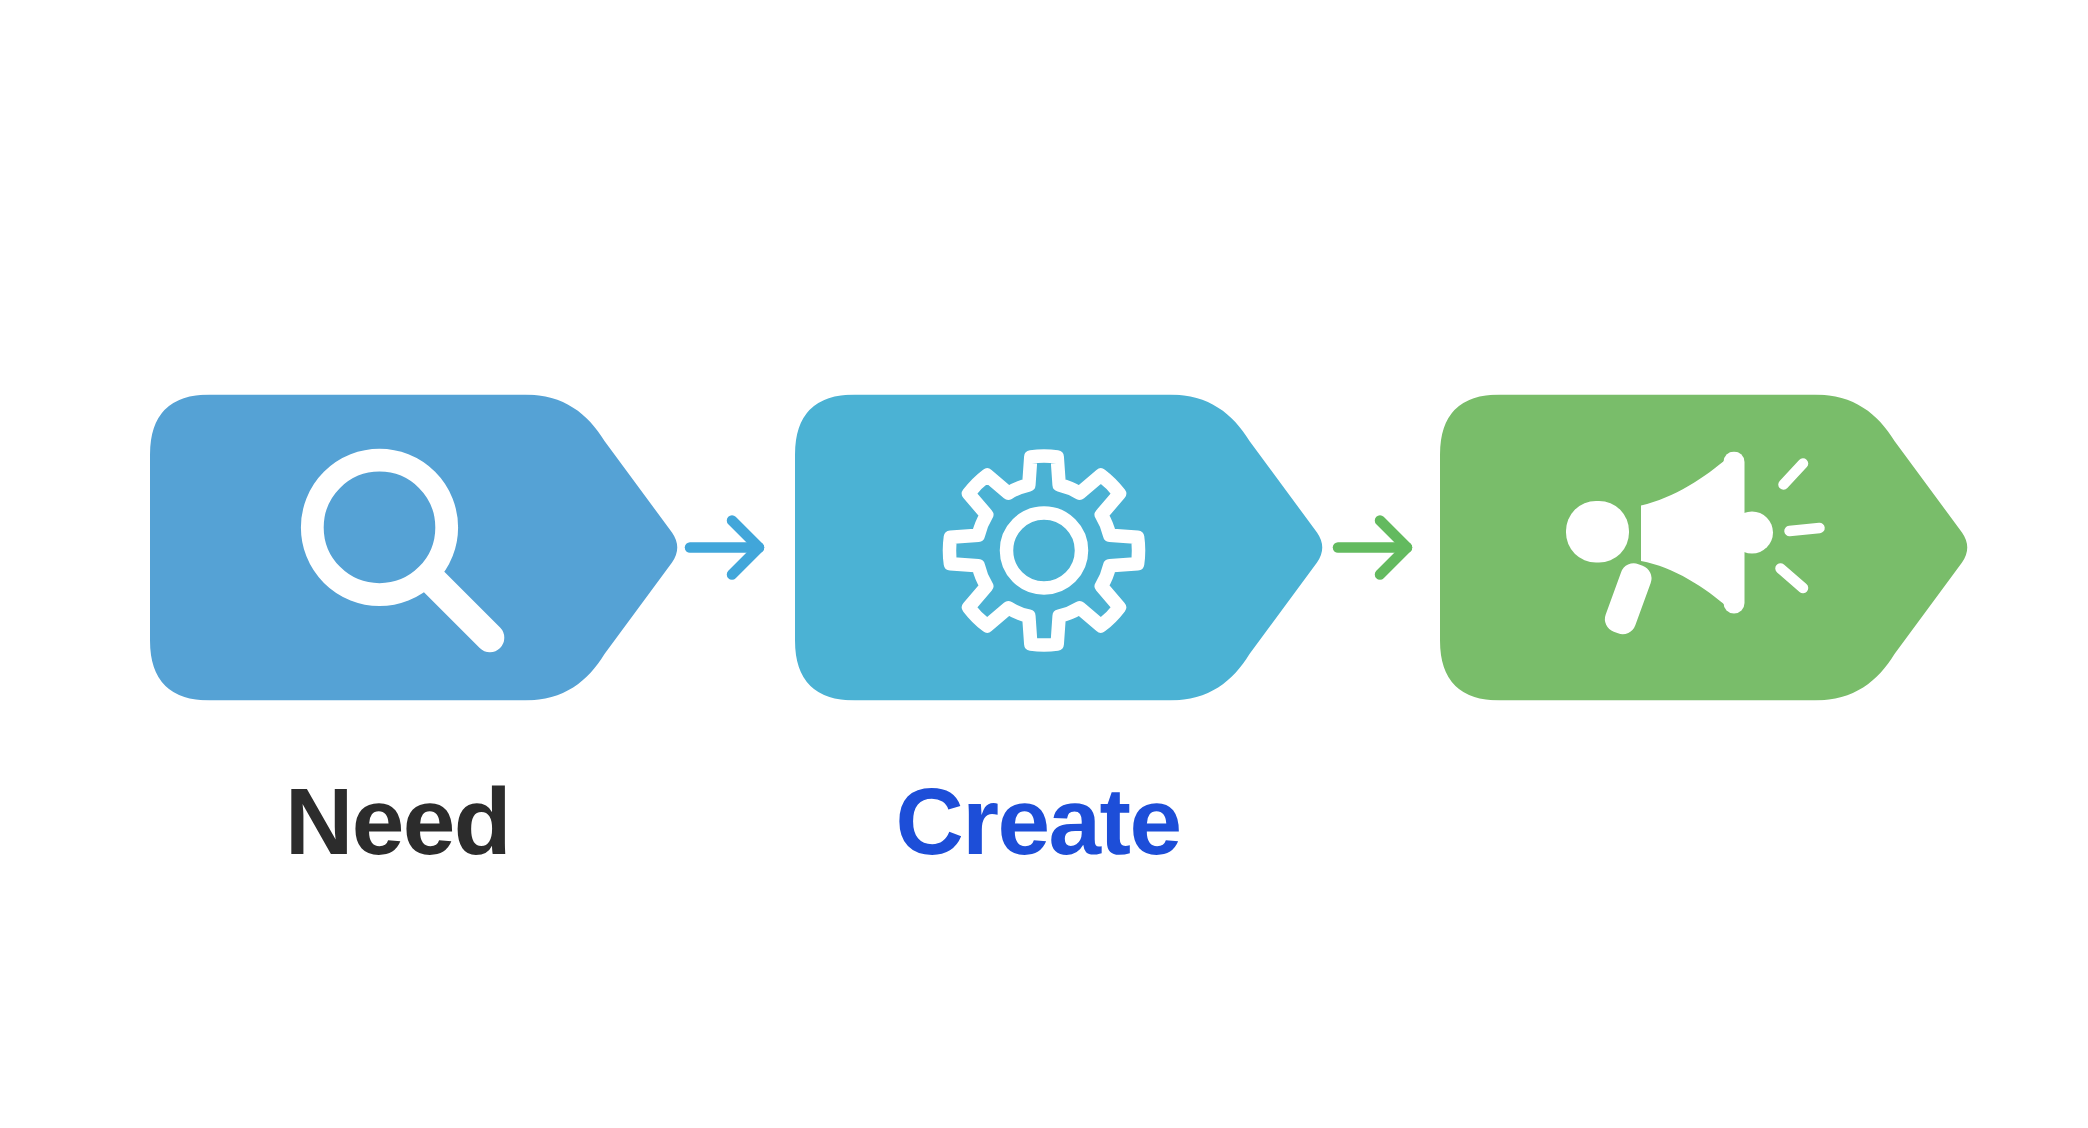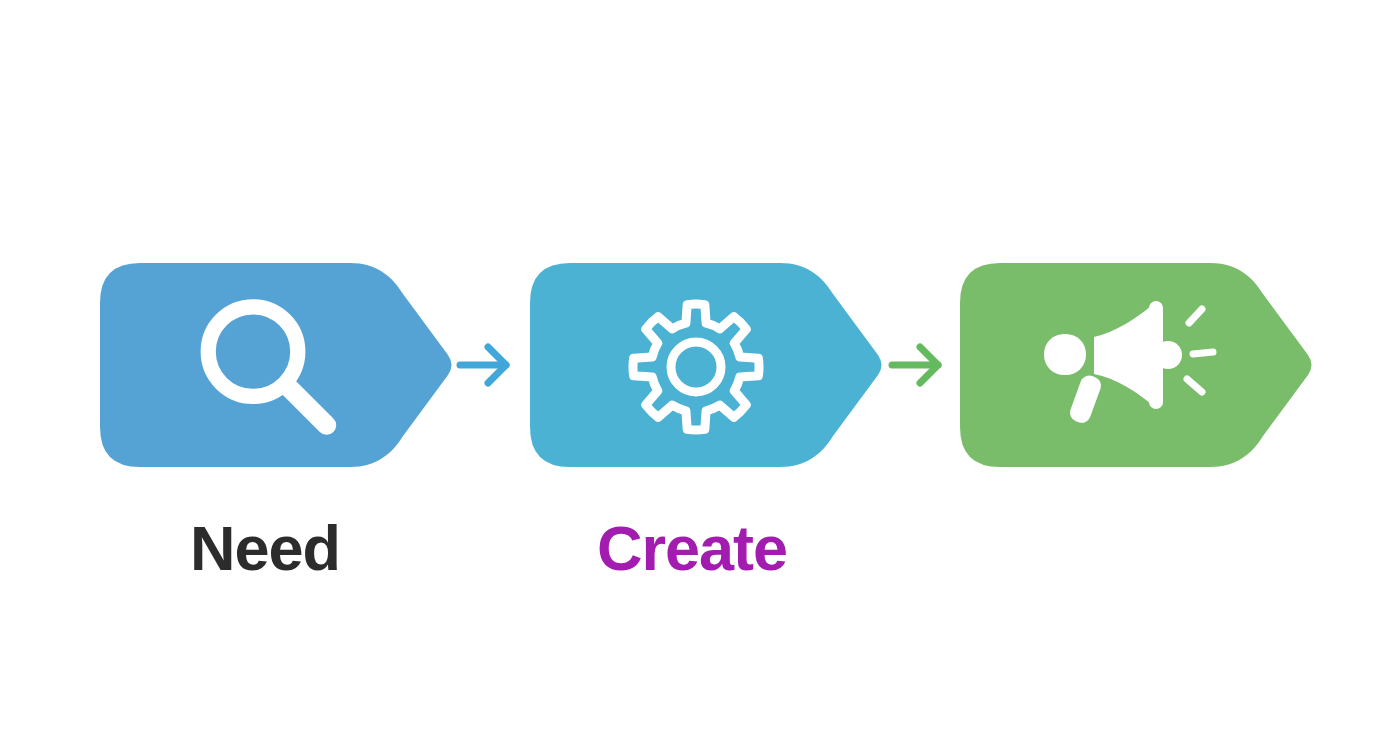--- a/index.html
+++ b/index.html
@@ -72,21 +72,21 @@
       <path d="M 40,0 L 250,0 C 276,0 292,13 303,31 L 348,92 Q 355,102 348,112
                L 303,173 C 292,191 276,204 250,204 L 40,204 Q 0,204 0,164
                L 0,40 Q 0,0 40,0 Z" fill="#4bb2d4"></path>
     </svg>
     <svg class="icon" width="150" height="150" viewBox="-75 -75 150 150">
       <g fill="none" stroke-width="9" stroke-linejoin="round" stroke="#ffffff">
         <path d="M 43.8,-10.1 L 62.4,-8.8 A 63 63 0 0 1 62.4,8.8 L 43.8,10.1 A 45 45 0 0 1 38.2,23.8 L 50.3,37.9 A 63 63 0 0 1 37.9,50.3 L 23.8,38.2 A 45 45 0 0 1 10.1,43.8 L 8.8,62.4 A 63 63 0 0 1 -8.8,62.4 L -10.1,43.8 A 45 45 0 0 1 -23.8,38.2 L -37.9,50.3 A 63 63 0 0 1 -50.3,37.9 L -38.2,23.8 A 45 45 0 0 1 -43.8,10.1 L -62.4,8.8 A 63 63 0 0 1 -62.4,-8.8 L -43.8,-10.1 A 45 45 0 0 1 -38.2,-23.8 L -50.3,-37.9 A 63 63 0 0 1 -37.9,-50.3 L -23.8,-38.2 A 45 45 0 0 1 -10.1,-43.8 L -8.8,-62.4 A 63 63 0 0 1 8.8,-62.4 L 10.1,-43.8 A 45 45 0 0 1 23.8,-38.2 L 37.9,-50.3 A 63 63 0 0 1 50.3,-37.9 L 38.2,-23.8 A 45 45 0 0 1 43.8,-10.1 Z"></path>
         <circle cx="0" cy="0" r="25"></circle>
       </g>
     </svg>
-    <div class="label" style="color: #a21caf;">Create</div>
+    <div class="label" style="color: #1d4ed8;">Create</div>
   </div>
 
   <svg class="arrow a2" width="62" height="48" viewBox="0 0 62 48">
     <g fill="none" stroke-width="7" stroke-linecap="round" stroke-linejoin="round" stroke="#63ba5f">
       <line x1="4" y1="24" x2="50" y2="24"></line>
       <polyline points="32,6 50,24 32,42"></polyline>
     </g>
   </svg>
 
   <div class="step s3">

